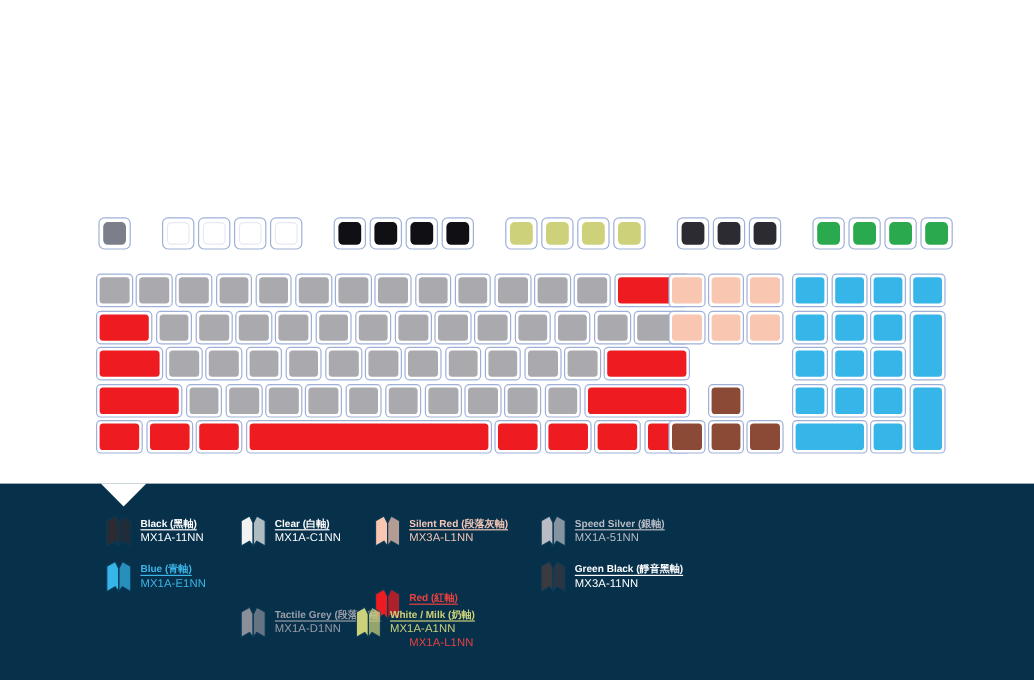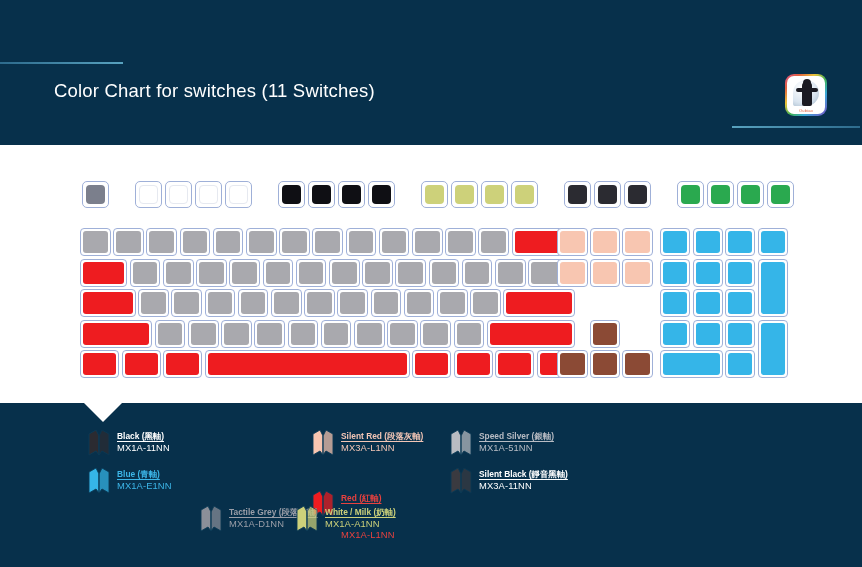--- a/index.html
+++ b/index.html
@@ -124,35 +124,20 @@
   .t-sblack { color: #ffffff; }
   .t-brown  { color: #b2733f; }
   .t-tgrey  { color: #9a9ea8; }
   .t-white  { color: #cdd17a; }
 </style>
 </head>
 <body>
 
 <div id="page">
 
-  <div class="header">
-    <div class="header-rule-left"></div>
-    <div class="header-rule-right"></div>
-    <div class="header-title">Color Chart for switches (11 Switches)</div>
-
-    <div class="logo-wrap">
-      <div class="logo-inner">
-        <div class="logo-bean"></div>
-        <div class="logo-head"></div>
-        <div class="logo-arms"></div>
-        <div class="logo-fig"></div>
-        <div class="logo-text">Oubiao</div>
-      </div>
-    </div>
-  </div>
 
   <div class="stage">
     <div id="sample-row">
         <div class="key samplekey" style="left: 82px; top: 36px; width: 27px; height: 27px;">
           <div class="cap" style="background: rgb(123, 127, 140);"></div>
         </div>
         <div class="key samplekey" style="left: 135px; top: 36px; width: 27px; height: 27px;">
           <div class="cap" style="background: rgb(255, 255, 255); border: 1px solid rgb(230, 233, 240);"></div>
         </div>
         <div class="key samplekey" style="left: 165px; top: 36px; width: 27px; height: 27px;">
@@ -489,20 +474,31 @@
         <span class="leg-icon"><svg viewBox="0 0 22 26" width="22" height="26">
             <polygon points="1,4 8,0 11,6 11,25 8,21 1,25" fill="#2b2b31" stroke="#0b3b57" stroke-width="0.9"></polygon>
             <polygon points="21,4 14,0 11,6 11,25 14,21 21,25" fill="#2b2b31" stroke="#0b3b57" stroke-width="0.9" opacity="0.72"></polygon>
             <line x1="11" y1="6" x2="11" y2="25" stroke="#0b3b57" stroke-width="0.8"></line>
           </svg></span>
         <span class="leg-txt">
           <span class="leg-name t-black">Black (黑軸)</span>
           <span class="leg-code t-black">MX1A-11NN</span>
         </span>
       </div>
+      <div class="leg-item" style="left: 112px; top: 0px;">
+        <span class="leg-icon"><svg viewBox="0 0 22 26" width="22" height="26">
+            <polygon points="1,4 8,0 11,6 11,25 8,21 1,25" fill="#f2f2f2" stroke="#0b3b57" stroke-width="0.9"></polygon>
+            <polygon points="21,4 14,0 11,6 11,25 14,21 21,25" fill="#f2f2f2" stroke="#0b3b57" stroke-width="0.9" opacity="0.72"></polygon>
+            <line x1="11" y1="6" x2="11" y2="25" stroke="#0b3b57" stroke-width="0.8"></line>
+          </svg></span>
+        <span class="leg-txt">
+          <span class="leg-name t-clear">Clear (白軸)</span>
+          <span class="leg-code t-clear">MX1A-C1NN</span>
+        </span>
+      </div>
       <div class="leg-item" style="left: 224px; top: 0px;">
         <span class="leg-icon"><svg viewBox="0 0 22 26" width="22" height="26">
             <polygon points="1,4 8,0 11,6 11,25 8,21 1,25" fill="#f8c6b1" stroke="#0b3b57" stroke-width="0.9"></polygon>
             <polygon points="21,4 14,0 11,6 11,25 14,21 21,25" fill="#f8c6b1" stroke="#0b3b57" stroke-width="0.9" opacity="0.72"></polygon>
             <line x1="11" y1="6" x2="11" y2="25" stroke="#0b3b57" stroke-width="0.8"></line>
           </svg></span>
         <span class="leg-txt">
           <span class="leg-name t-sred">Silent Red (段落灰軸)</span>
           <span class="leg-code t-sred">MX3A-L1NN</span>
         </span>
@@ -540,21 +536,21 @@
           <span class="leg-code t-red">MX1A-L1NN</span>
         </span>
       </div>
       <div class="leg-item" style="left: 362px; top: 38px;">
         <span class="leg-icon"><svg viewBox="0 0 22 26" width="22" height="26">
             <polygon points="1,4 8,0 11,6 11,25 8,21 1,25" fill="#3a3a40" stroke="#0b3b57" stroke-width="0.9"></polygon>
             <polygon points="21,4 14,0 11,6 11,25 14,21 21,25" fill="#3a3a40" stroke="#0b3b57" stroke-width="0.9" opacity="0.72"></polygon>
             <line x1="11" y1="6" x2="11" y2="25" stroke="#0b3b57" stroke-width="0.8"></line>
           </svg></span>
         <span class="leg-txt">
-          <span class="leg-name t-sblack">Silent Black (靜音黑軸)</span>
+          <span class="leg-name t-sblack">Green Black (靜音黑軸)</span>
           <span class="leg-code t-sblack">MX3A-11NN</span>
         </span>
       </div>
       <div class="leg-item" style="left: 112px; top: 76px;">
         <span class="leg-icon"><svg viewBox="0 0 22 26" width="22" height="26">
             <polygon points="1,4 8,0 11,6 11,25 8,21 1,25" fill="#8b8f99" stroke="#0b3b57" stroke-width="0.9"></polygon>
             <polygon points="21,4 14,0 11,6 11,25 14,21 21,25" fill="#8b8f99" stroke="#0b3b57" stroke-width="0.9" opacity="0.72"></polygon>
             <line x1="11" y1="6" x2="11" y2="25" stroke="#0b3b57" stroke-width="0.8"></line>
           </svg></span>
         <span class="leg-txt">

